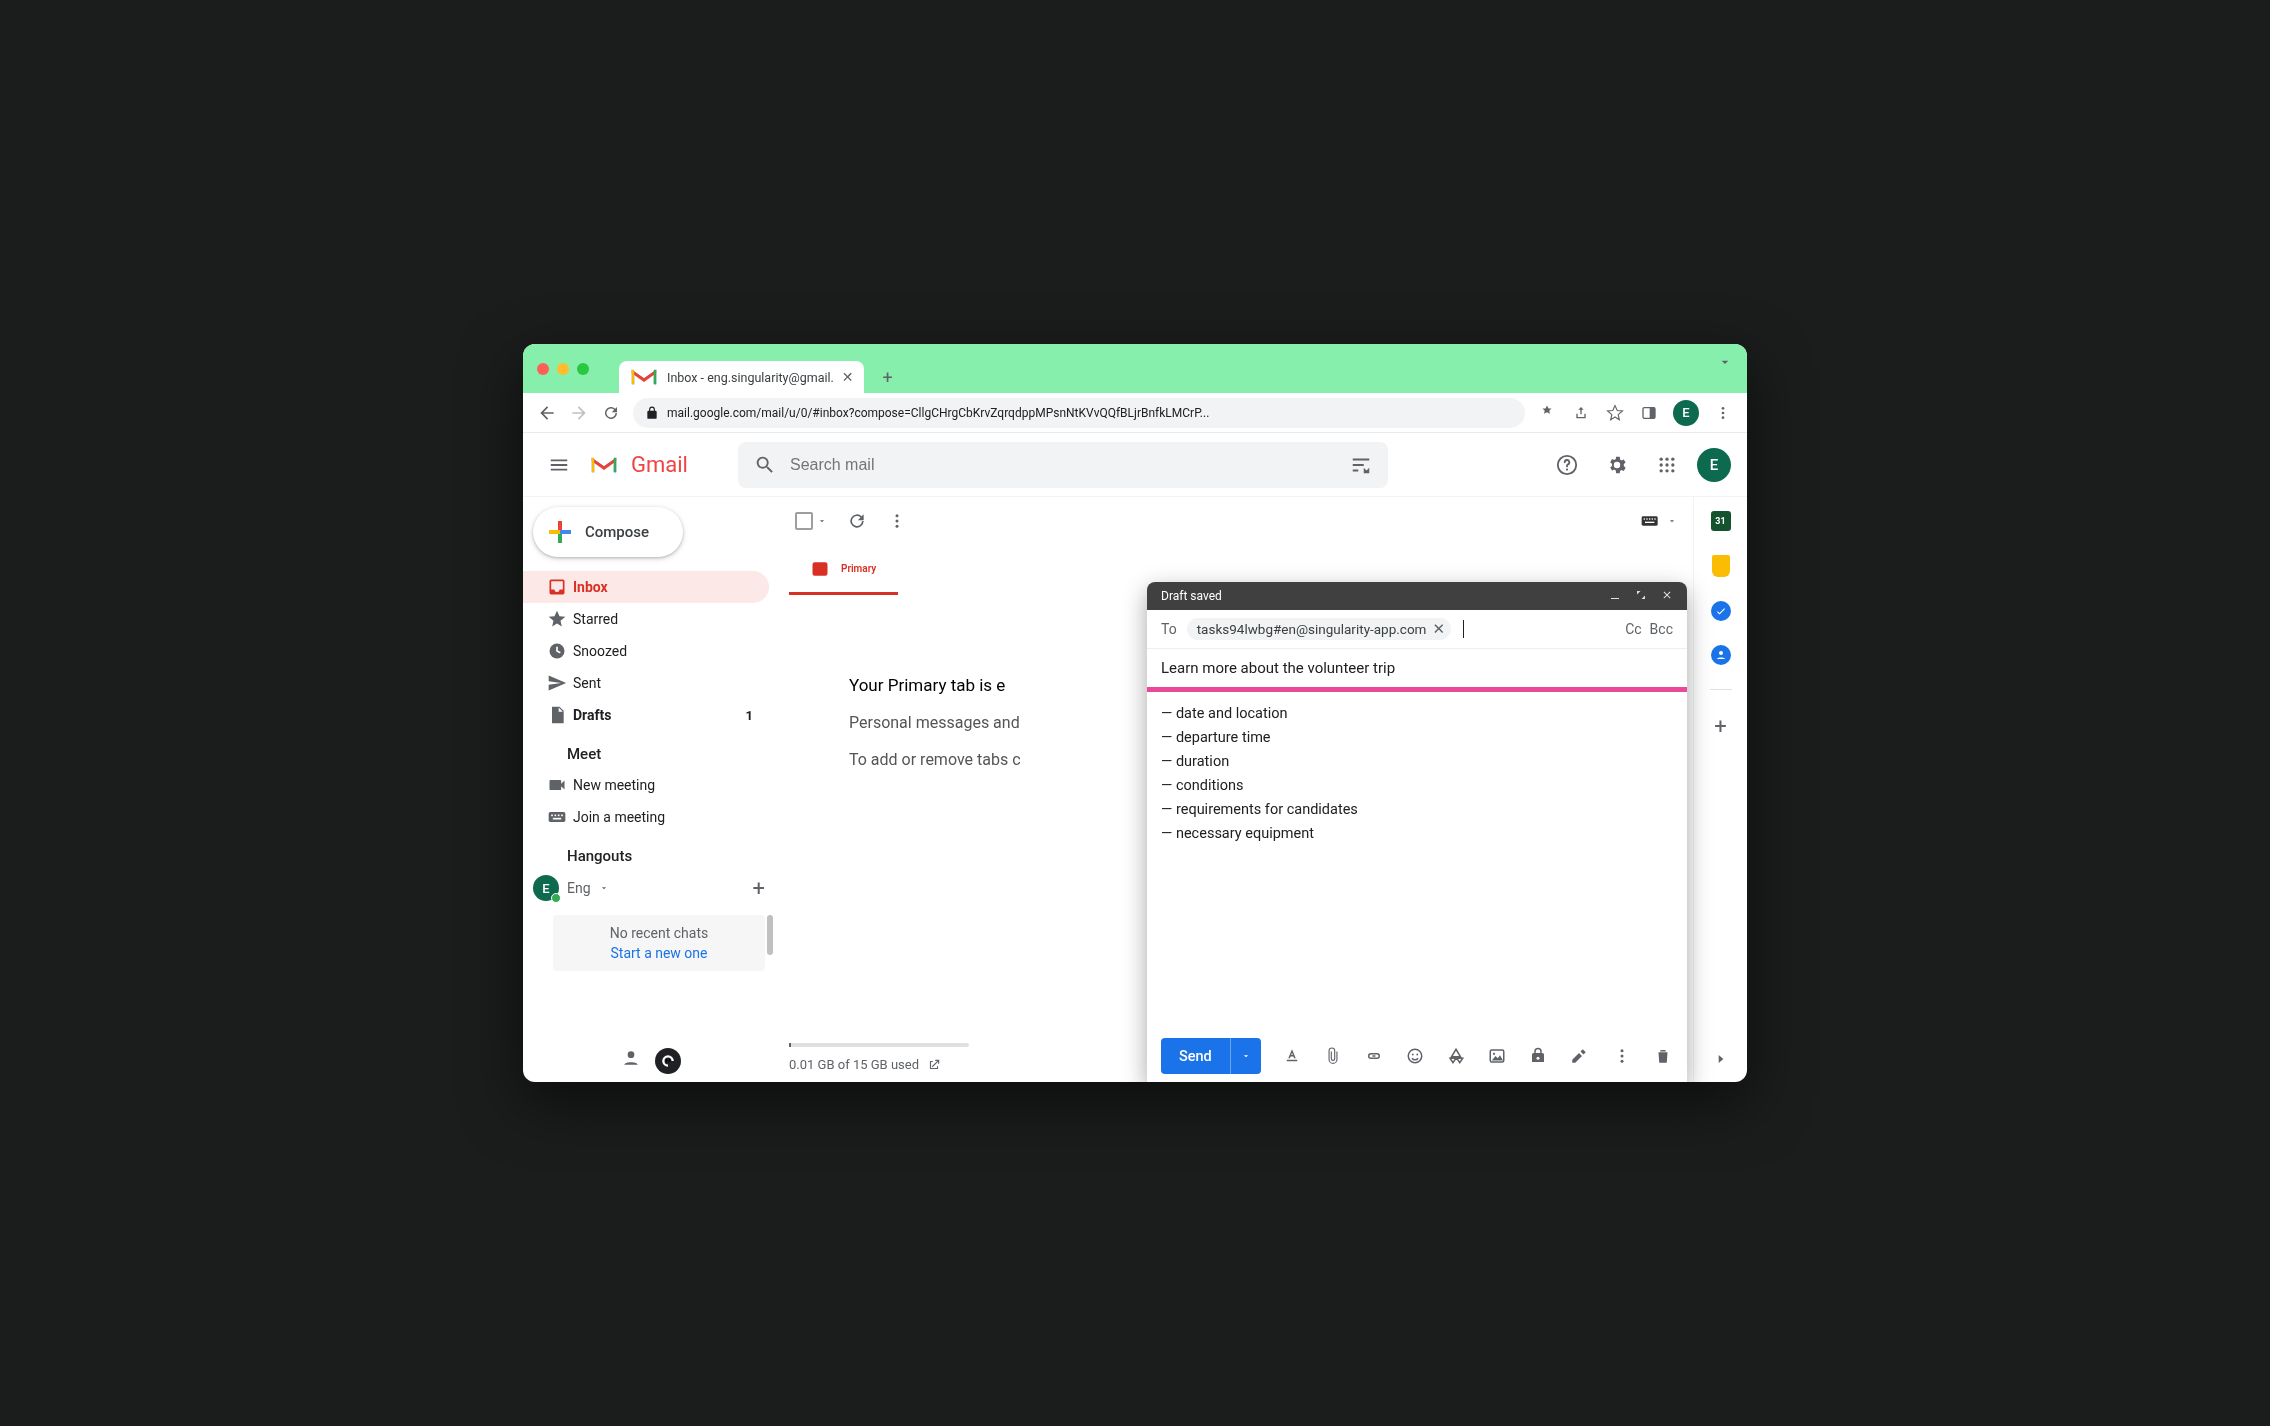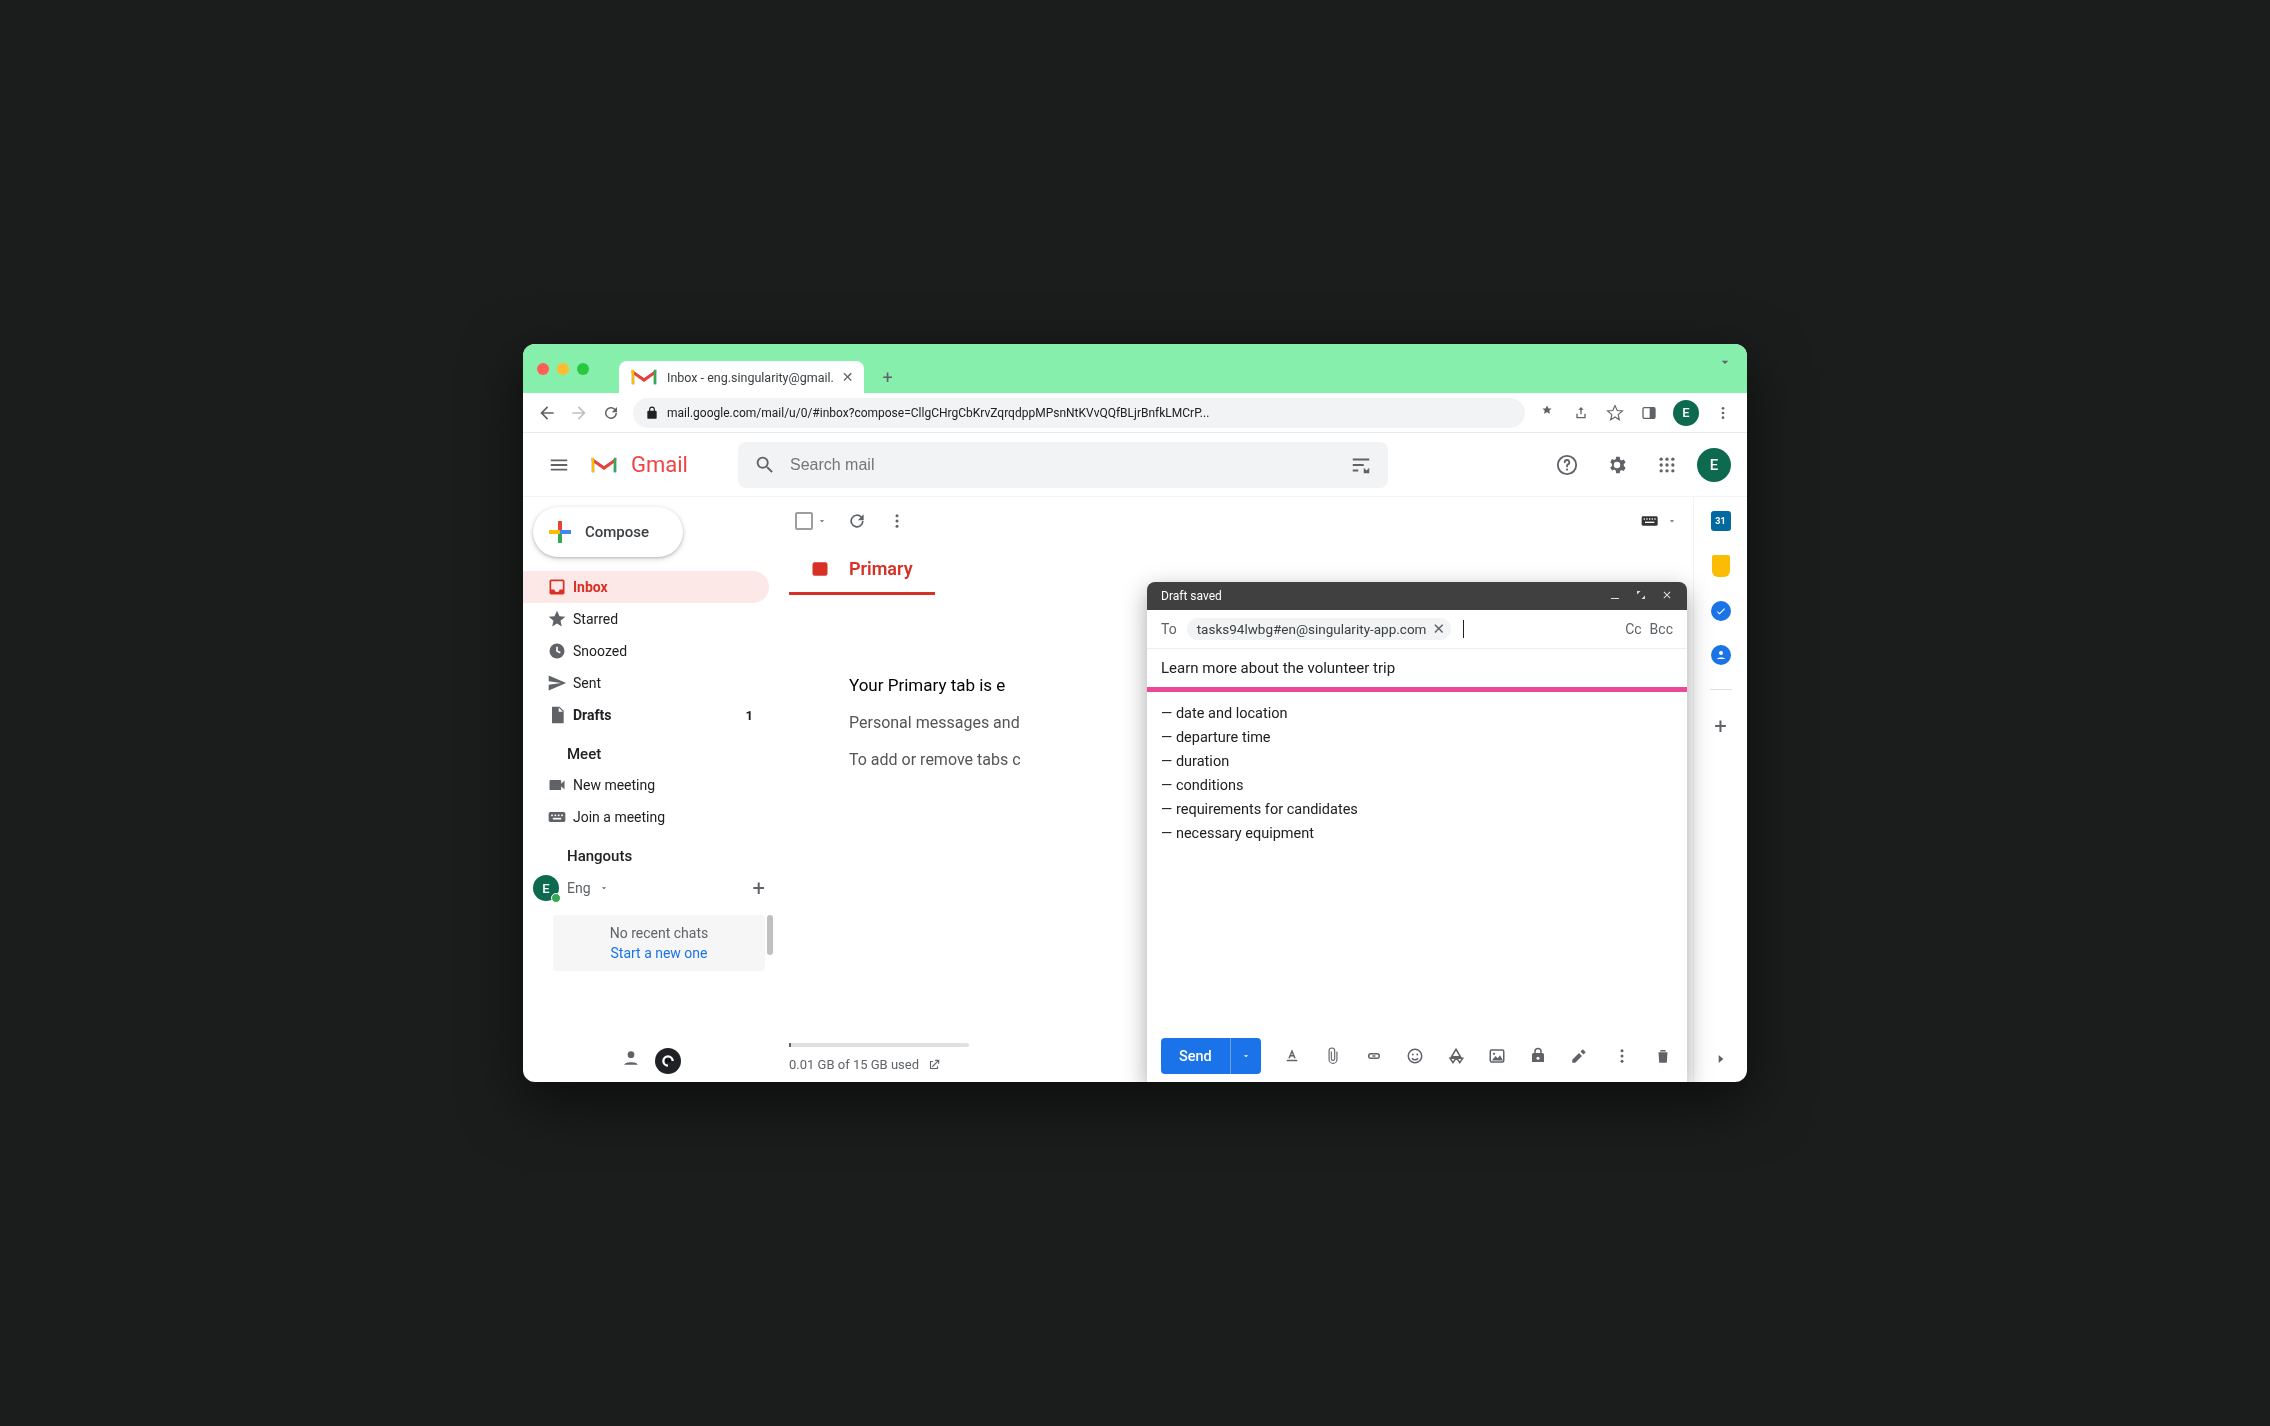--- a/index.html
+++ b/index.html
@@ -89,28 +89,28 @@
   .chats-box a{color:#1a73e8;text-decoration:none;display:block;margin-top:4px;}
   .sb-footer{margin-top:auto;display:flex;justify-content:center;gap:14px;padding:8px 0;color:#5f6368;}
   .hangouts-badge{width:26px;height:26px;border-radius:50%;background:#202124;color:#fff;display:flex;align-items:center;justify-content:center;font-size:16px;}
   
   .main{flex:1;display:flex;flex-direction:column;position:relative;}
   .toolbar{height:48px;display:flex;align-items:center;gap:20px;padding:0 16px;color:#5f6368;}
   .chk{width:18px;height:18px;border:2px solid #9e9e9e;border-radius:2px;display:inline-block;}
   .tool-ico{width:20px;height:20px;display:flex;align-items:center;justify-content:center;}
   .tool-right{margin-left:auto;display:flex;align-items:center;gap:6px;}
   .tabs-row{height:50px;display:flex;padding-left:10px;}
-  .tab-primary{display:flex;align-items:center;gap:20px;padding:0 22px;border-bottom:3px solid #d93025;color:#d93025;font-weight:600;font-size:18px;}
+  .tab-primary{display:flex;align-items:center;gap:12px;padding:0 22px;border-bottom:3px solid #d93025;color:#d93025;font-weight:600;font-size:10px;}
   .empty-area{padding:80px 0 0 70px;font-size:16px;color:#202124;}
   .empty-area h3{font-size:17px;font-weight:400;margin-bottom:18px;color:#000;}
   .empty-area p{margin-bottom:18px;color:#555;}
   .storage-row{margin-top:auto;padding:10px 0 10px 10px;font-size:13px;color:#5f6368;display:flex;align-items:center;gap:10px;}
   
   .right-rail{width:54px;display:flex;flex-direction:column;align-items:center;gap:24px;padding-top:14px;border-left:1px solid #f1f3f4;}
-  .rail-cal{width:20px;height:20px;background:#0369a1;border-radius:3px;position:relative;color:#fff;font-size:9px;font-weight:700;display:flex;align-items:center;justify-content:center;}
+  .rail-cal{width:20px;height:20px;background:#14532d;border-radius:3px;position:relative;color:#fff;font-size:9px;font-weight:700;display:flex;align-items:center;justify-content:center;}
   .rail-keep{width:18px;height:22px;background:#fbbc04;border-radius:2px 2px 6px 6px;}
   .rail-tasks{width:20px;height:20px;border-radius:50%;background:#1a73e8;display:flex;align-items:center;justify-content:center;color:#fff;font-size:12px;}
   .rail-contacts{width:20px;height:20px;border-radius:50%;background:#1a73e8;display:flex;align-items:center;justify-content:center;color:#fff;}
   .rail-sep{width:22px;height:1px;background:#e0e0e0;}
   .rail-plus{color:#5f6368;font-size:22px;}
   .rail-expand{margin-top:auto;margin-bottom:12px;color:#5f6368;}
   
   .compose{
     position:absolute;
     right:60px;

